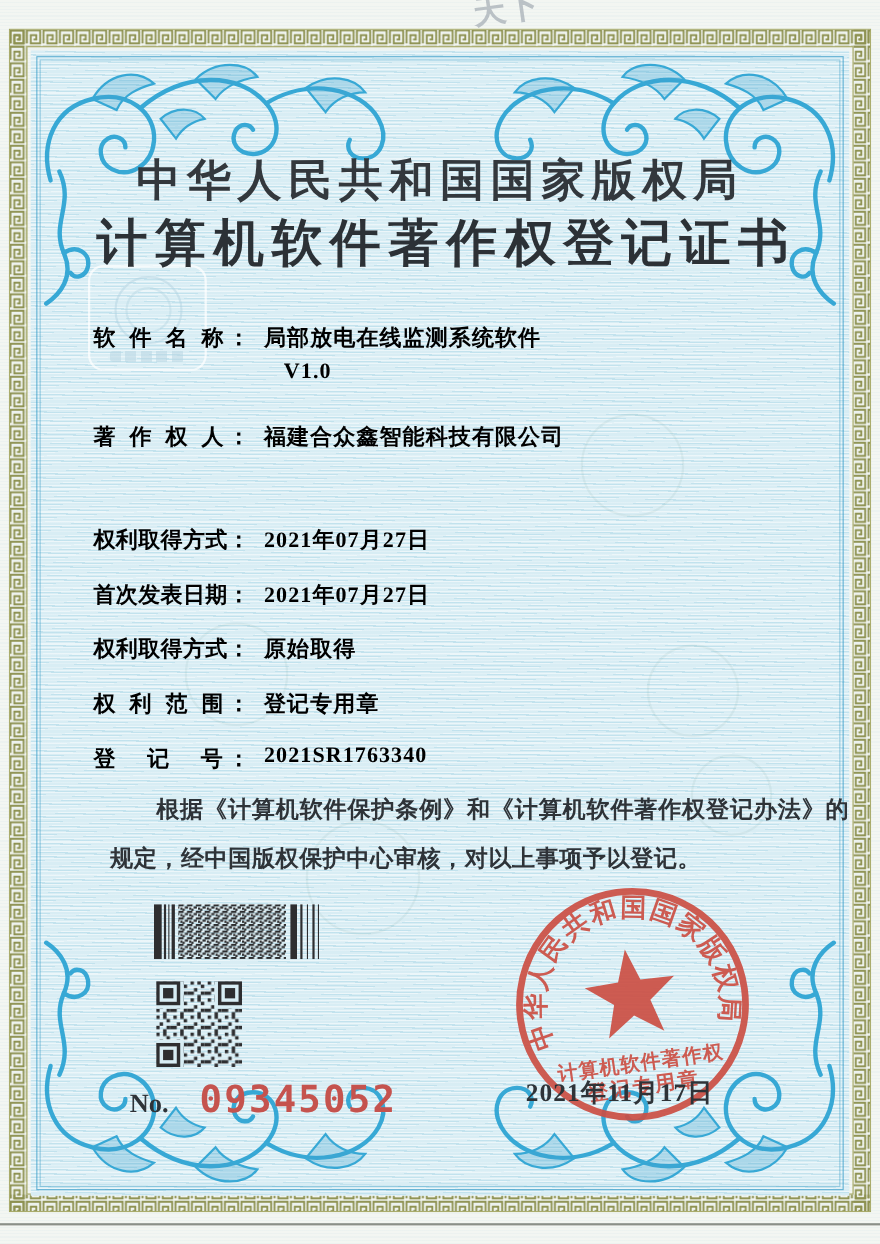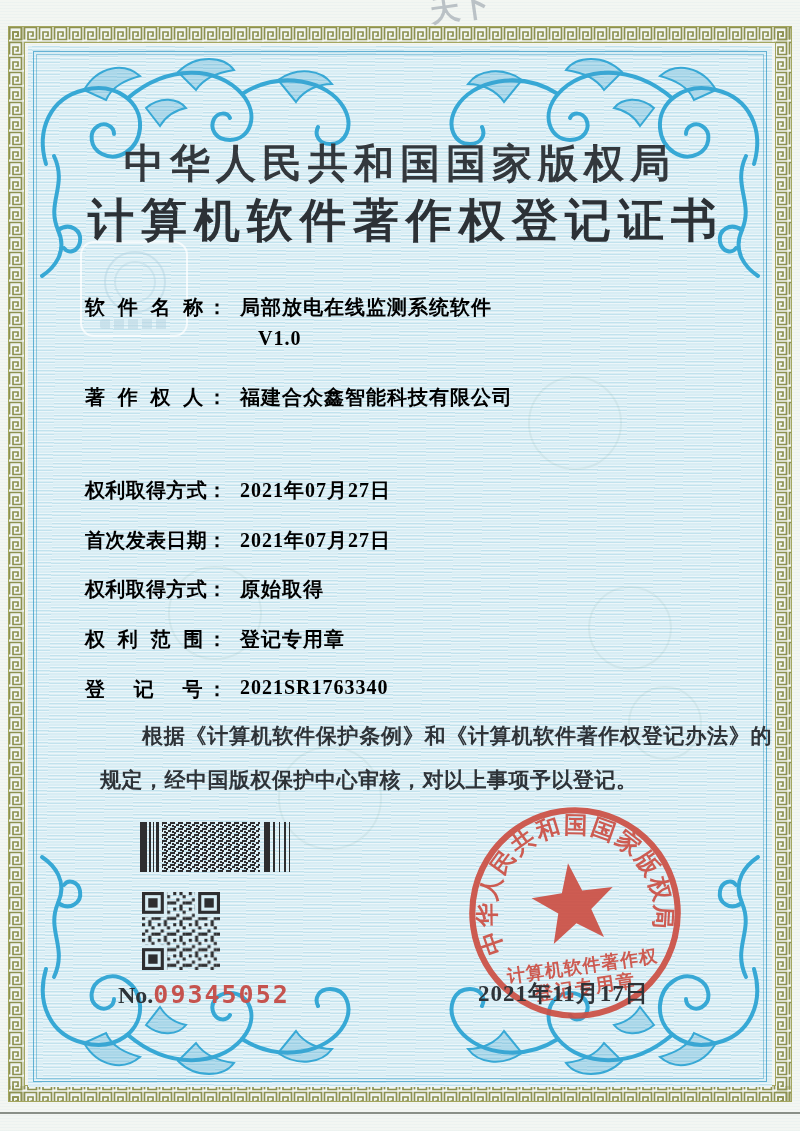--- a/index.html
+++ b/index.html
@@ -45,21 +45,21 @@
   .frow{position:absolute;left:0;font-size:20px;font-weight:bold;white-space:nowrap;}
   .flabel{display:inline-block;width:142px;text-align:justify;text-align-last:justify;}
   .fvalue{position:absolute;left:155px;top:0;letter-spacing:1px;}
   .fvalue2{position:absolute;left:155px;top:33px;letter-spacing:1px;margin-left:18px;}
 
   #statement{left:68px;top:714px;width:672px;font-size:21px;font-weight:bold;
              line-height:44px;text-indent:2em;text-align:justify;letter-spacing:.5px;margin-left:32px;}
 
   #serial{left:118px;top:980px;font-size:24px;font-weight:bold;white-space:nowrap;}
   #serial .num{font-family:"DejaVu Sans Mono","Liberation Mono",monospace;
-               color:#c5534e;font-size:25px;letter-spacing:2px;font-weight:bold;margin-left:0;text-align:right;}
+               color:#c5534e;font-size:34px;letter-spacing:2px;font-weight:bold;margin-left:28px;text-align:right;}
   #issuedate{left:478px;top:978px;font-size:23px;font-weight:bold;letter-spacing:1px;text-align:right;}
 
   #handwriting{left:430px;top:-12px;font-size:30px;color:#8f98a3;opacity:.55;
                transform:rotate(-8deg);font-weight:bold;}
 
   
   #cpcc{position:absolute;left:80px;top:241px;width:104px;height:92px;
         border:2px solid rgba(255,255,255,.9);border-radius:14px;opacity:.8;}
   #cpcc .c1{position:absolute;left:22px;top:8px;width:58px;height:58px;border-radius:50%;
             border:2px solid rgba(175,208,222,.55);}

